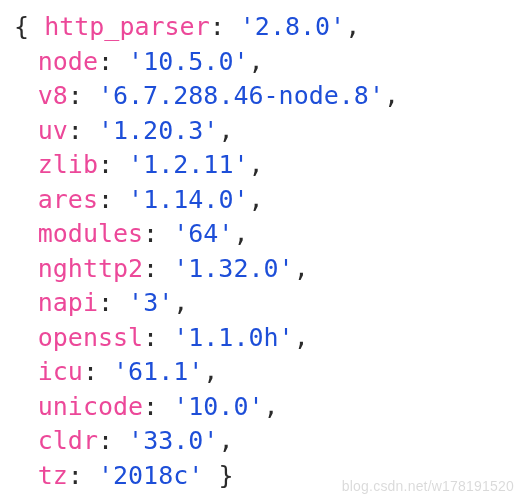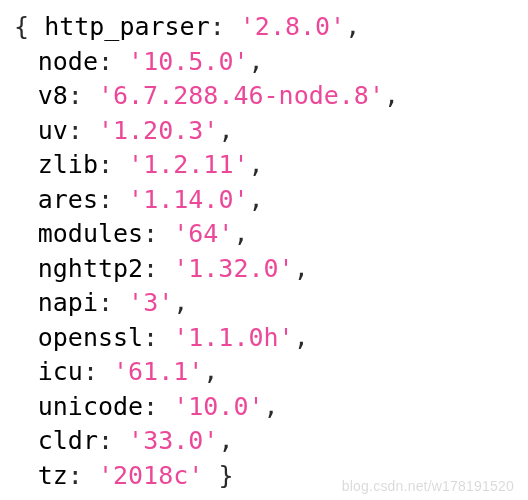--- a/index.html
+++ b/index.html
@@ -19,24 +19,24 @@
     margin: 0;
     font-family: inherit;
   }
   .line {
     white-space: pre;
   }
   .punct {
     color: #2a2a2a;
   }
   .key {
-    color: #000000;
+    color: #ec4899;
   }
   .str {
-    color: #ec4899;
+    color: #1d4ed8;
   }
   .indent {
     display: inline-block;
     width: 0.95em;
   }
   .watermark {
     position: absolute;
     bottom: 4px;
     right: 14px;
     font-size: 14px;

